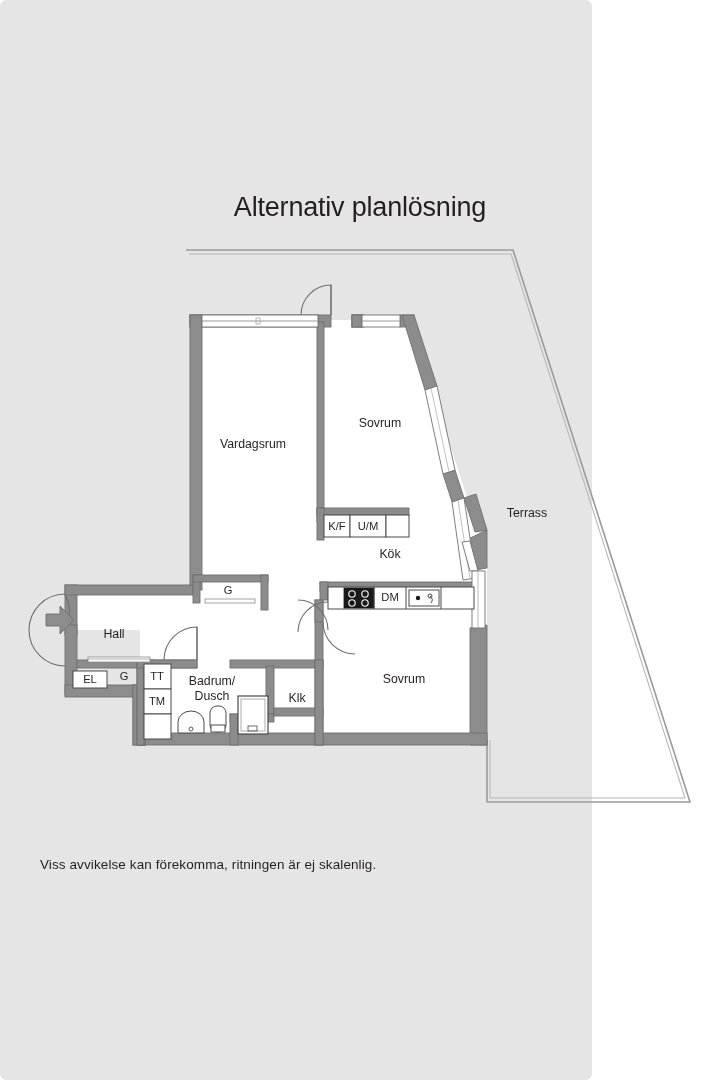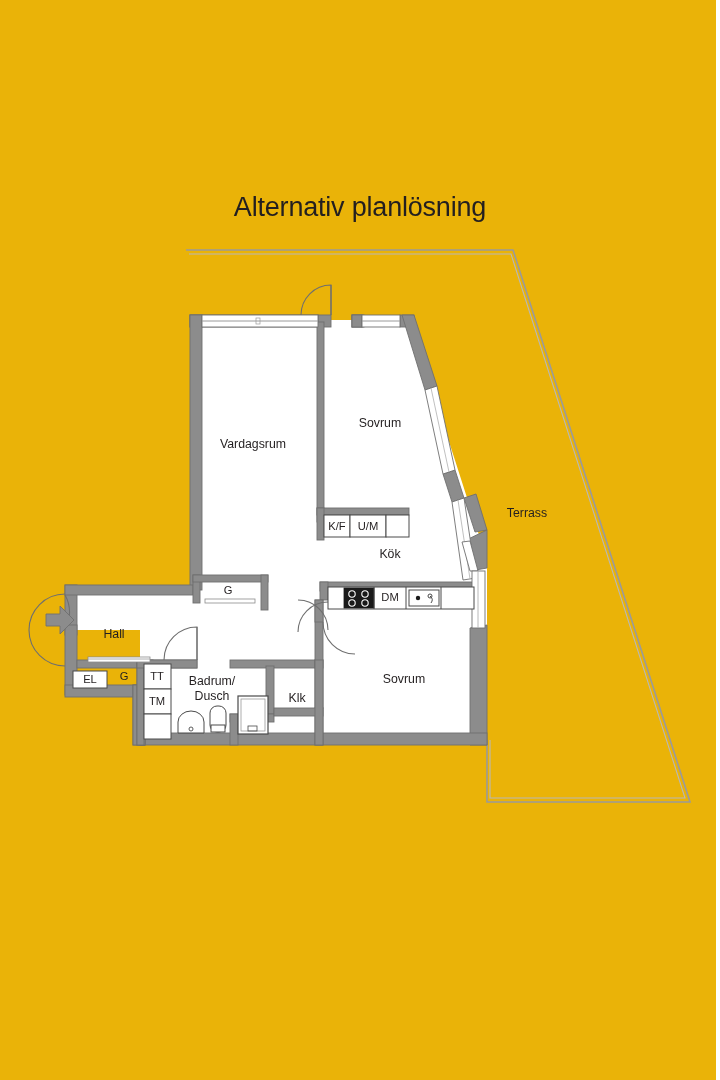--- a/index.html
+++ b/index.html
@@ -11,23 +11,24 @@
     width: 720px;
     height: 1080px;
     position: relative;
     font-family: "Liberation Sans", sans-serif;
     color: #231f20;
     overflow: hidden;
   }
   #page {
     position: absolute;
     left: 0; top: 0;
-    width: 716px;
+    width: 592px;
     height: 1080px;
-    background: #eab308;
+    background: #e5e5e5;
+    border-radius: 6px;
   }
   #plan-title {
     position: absolute;
     left: 0;
     top: 193px;
     width: 720px;
     text-align: center;
     font-size: 27px;
     font-weight: 400;
     letter-spacing: -0.2px;
@@ -294,14 +295,15 @@
       <text class="small-label" x="390" y="368">DM</text>
       <text class="small-label" x="157" y="447">TT</text>
       <text class="small-label" x="157" y="472">TM</text>
       <text class="small-label" x="90" y="450">EL</text>
       <text class="small-label" x="124" y="447">G</text>
       <text class="small-label" x="228" y="361">G</text>
     </g>
 
   </svg>
 
+  <div id="plan-footnote">Viss avvikelse kan förekomma, ritningen är ej skalenlig.</div>
 
 </div>
 
 </body></html>

